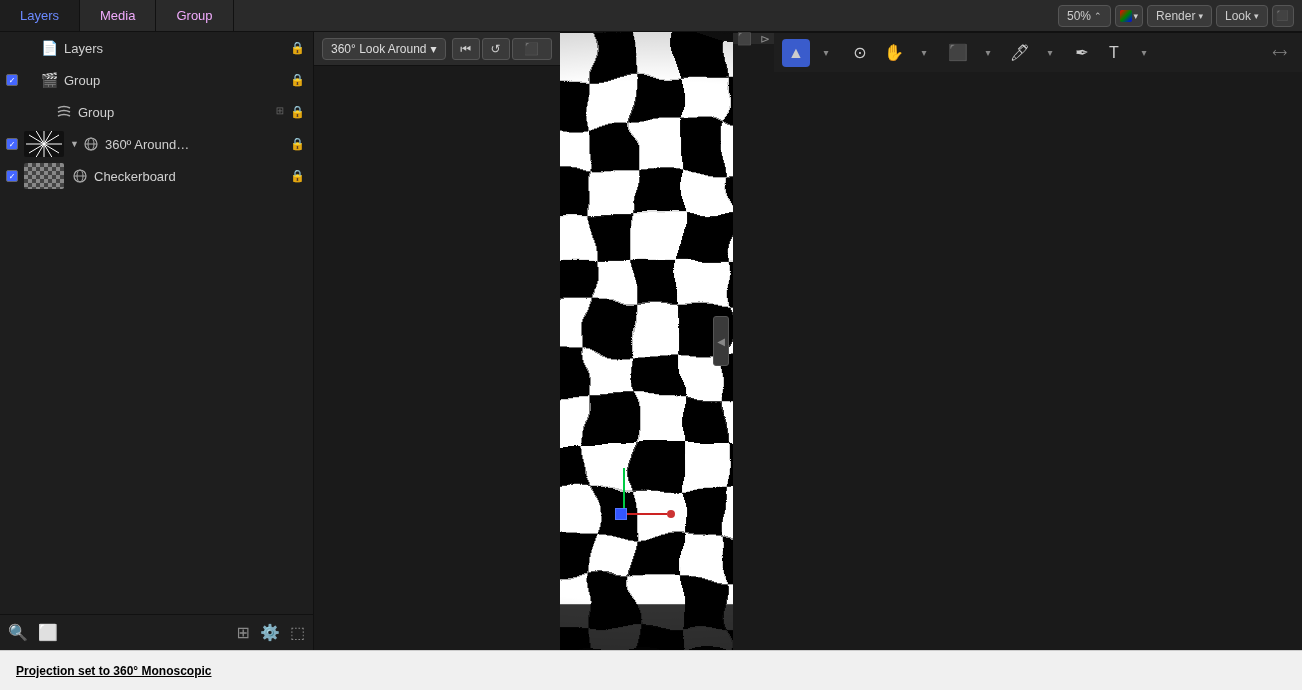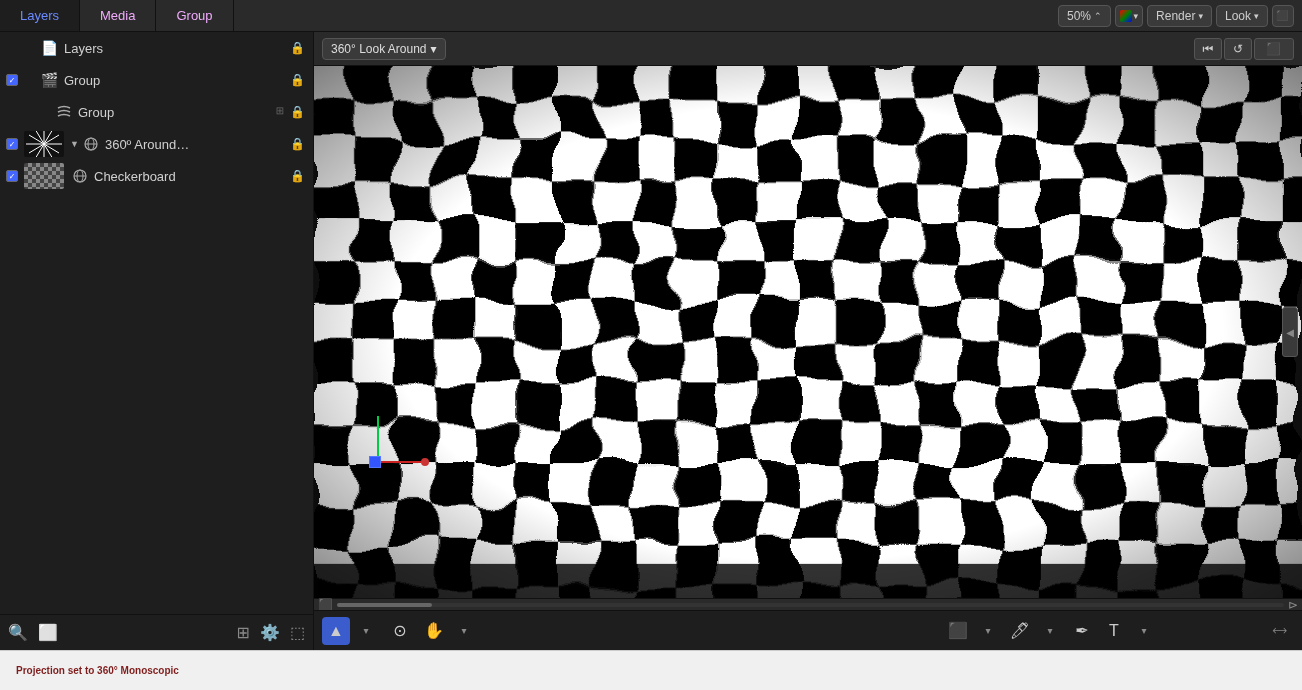--- a/index.html
+++ b/index.html
@@ -162,21 +162,21 @@
     .layers-bottom-icon {
       font-size: 16px;
       color: #888;
       cursor: pointer;
     }
 
     
     .canvas-area {
       flex: 1;
       display: flex;
-      flex-direction: column;
+      flex-direction: row;
       background: #1a1a1a;
       position: relative;
     }
     .canvas-toolbar {
       height: 34px;
       background: #2a2a2a;
       display: flex;
       align-items: center;
       padding: 0 8px;
       gap: 6px;
@@ -296,23 +296,24 @@
     .status-bar {
       height: 40px;
       background: #f0f0f0;
       display: flex;
       align-items: center;
       padding: 0 16px;
       border-top: 1px solid #ccc;
       flex-shrink: 0;
     }
     .status-text {
-      font-size: 10px;
+      font-size: 12px;
       font-weight: 700;
-      color: #7f1d1d;
+      color: #000000;
+      text-decoration: underline;
     }
 
     
     .preview-btns {
       display: flex;
       gap: 2px;
       margin-left: auto;
     }
     .preview-btn {
       background: #3a3a3a;

